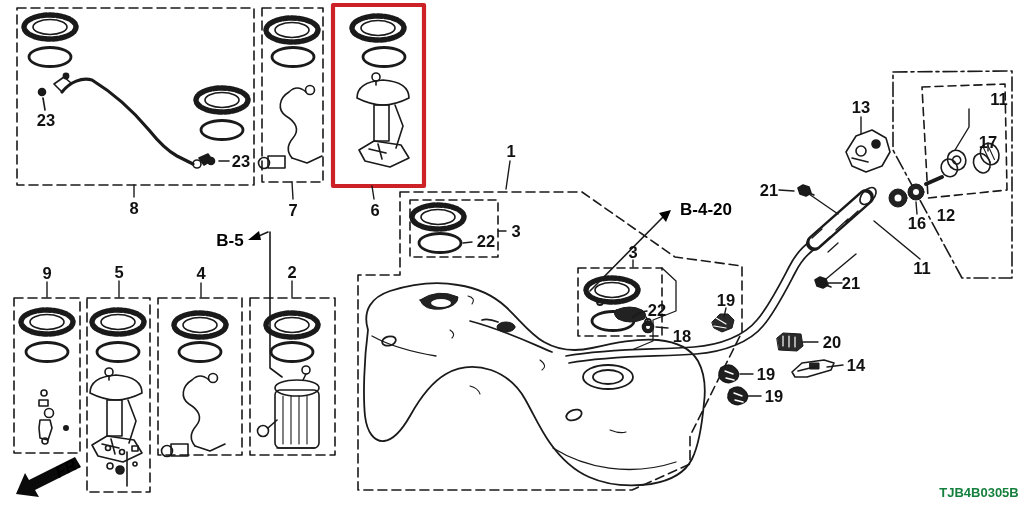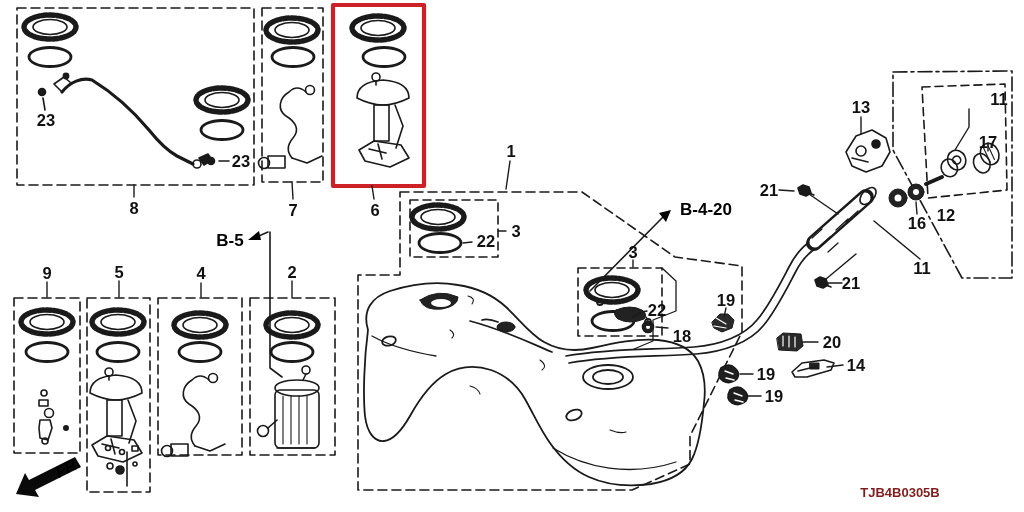--- a/index.html
+++ b/index.html
@@ -4,22 +4,22 @@
 <style>
   html,body{margin:0;padding:0;background:#fff;}
   #stage{position:relative;width:1024px;height:512px;background:#fff;overflow:hidden;
          font-family:"Liberation Sans",sans-serif;}
   #art{position:absolute;left:0;top:0;}
   .callout{position:absolute;transform:translate(-50%,-50%);
            font:bold 16.5px "Liberation Sans",sans-serif;color:#111;
            letter-spacing:0;white-space:nowrap;cursor:pointer;}
   .secref{position:absolute;transform:translate(-50%,-50%);
           font:bold 17px "Liberation Sans",sans-serif;color:#000000;cursor:pointer;}
-  .diagram-code{position:absolute;left:900px;top:492px;transform:translate(-50%,-50%);
-          font:bold 13px "Liberation Sans",sans-serif;color:#7f1d1d;}
+  .diagram-code{position:absolute;left:979px;top:492px;transform:translate(-50%,-50%);
+          font:bold 13px "Liberation Sans",sans-serif;color:#15803d;}
   .fr-label{position:absolute;left:68px;top:468px;transform:translate(-50%,-50%) rotate(-27deg);
           font:bold italic 16px "Liberation Sans",sans-serif;color:#000;}
 </style>
 </head>
 <body>
 
 <div id="stage">
 
 <svg id="art" width="1024" height="512" viewBox="0 0 1024 512">
   <defs>

